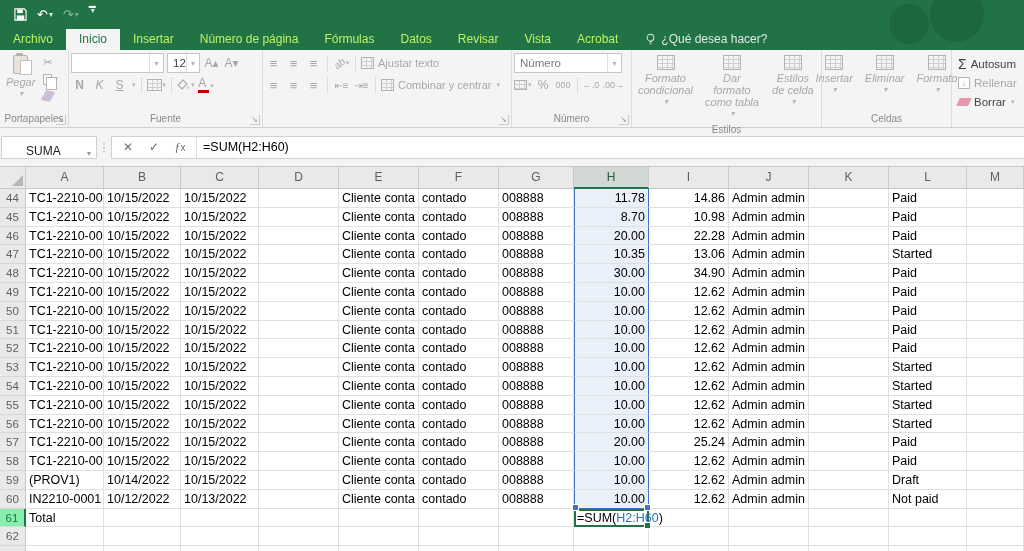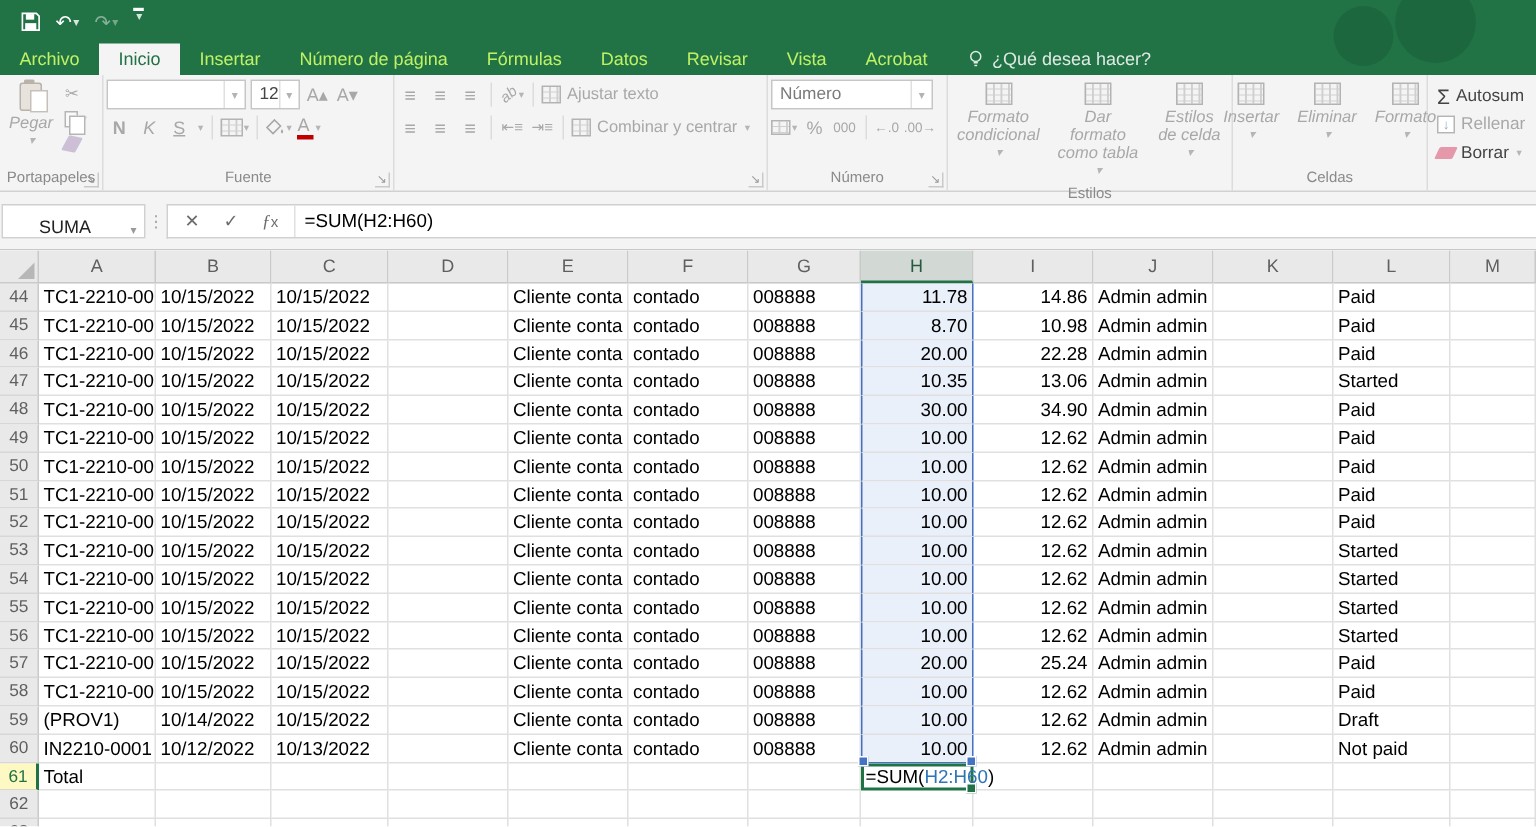--- a/index.html
+++ b/index.html
@@ -75,21 +75,21 @@
 
   
   .sheet { flex:1; background:#fff; overflow:hidden; display:grid;
     grid-template-columns:26px 78px 77px 78px 80px 80px 80px 75px 75px 80px 80px 80px 78px 57px;
     grid-template-rows:22px repeat(20, 18.8px); }
   .ch { background:#e9e9e9; border-right:1px solid #c9c9c9; border-bottom:1px solid #c9c9c9; color:#5f5f5f; font-size:12px; text-align:center; line-height:21px; overflow:hidden; }
   .ch.sel { background:#d2d8d3; border-bottom:2px solid #217346; color:#245b3f; }
   .corner { position:relative; background:#e9e9e9; }
   .corner::after { content:""; position:absolute; right:2px; bottom:2px; border-style:solid; border-width:0 0 11px 11px; border-color:transparent transparent #b7b7b7 transparent; }
   .rh { background:#e9e9e9; border-right:1px solid #c9c9c9; border-bottom:1px solid #d7d7d7; color:#5f5f5f; font-size:11.5px; text-align:center; line-height:18px; }
-  .rh.act { color:#217346; border-right:2px solid #217346; background:#fef9c3; }
+  .rh.act { color:#217346; border-right:2px solid #217346; background:#86efac; }
   .c { border-right:1px solid #e0e0e0; border-bottom:1px solid #e0e0e0; font-size:12.5px; color:#000; padding:0 3px; line-height:18px; white-space:nowrap; overflow:hidden; }
   .c.num { text-align:right; }
   .c.range { background:#e9f0fa; border-left:1px solid #4472c4; border-right:1px solid #4472c4; padding-left:2px; }
   .c.range-last { border-bottom:1px solid #4472c4; position:relative; overflow:visible; }
   .c.range-last::before { content:""; position:absolute; left:-3px; bottom:-3px; width:5px; height:5px; background:#4472c4; border:1px solid #fff; z-index:4; }
   .c.range-last::after { content:""; position:absolute; right:-3px; bottom:-3px; width:5px; height:5px; background:#4472c4; border:1px solid #fff; z-index:4; }
   .c.editcell { position:relative; overflow:visible; background:#fff; border:2px solid #217346; line-height:14px; padding:0 1px; z-index:3; }
   .c.editcell::after { content:""; position:absolute; right:-4px; bottom:-4px; width:5px; height:5px; background:#217346; border:1px solid #fff; }
   .f-ref { color:#2e75b6; }
 </style>

